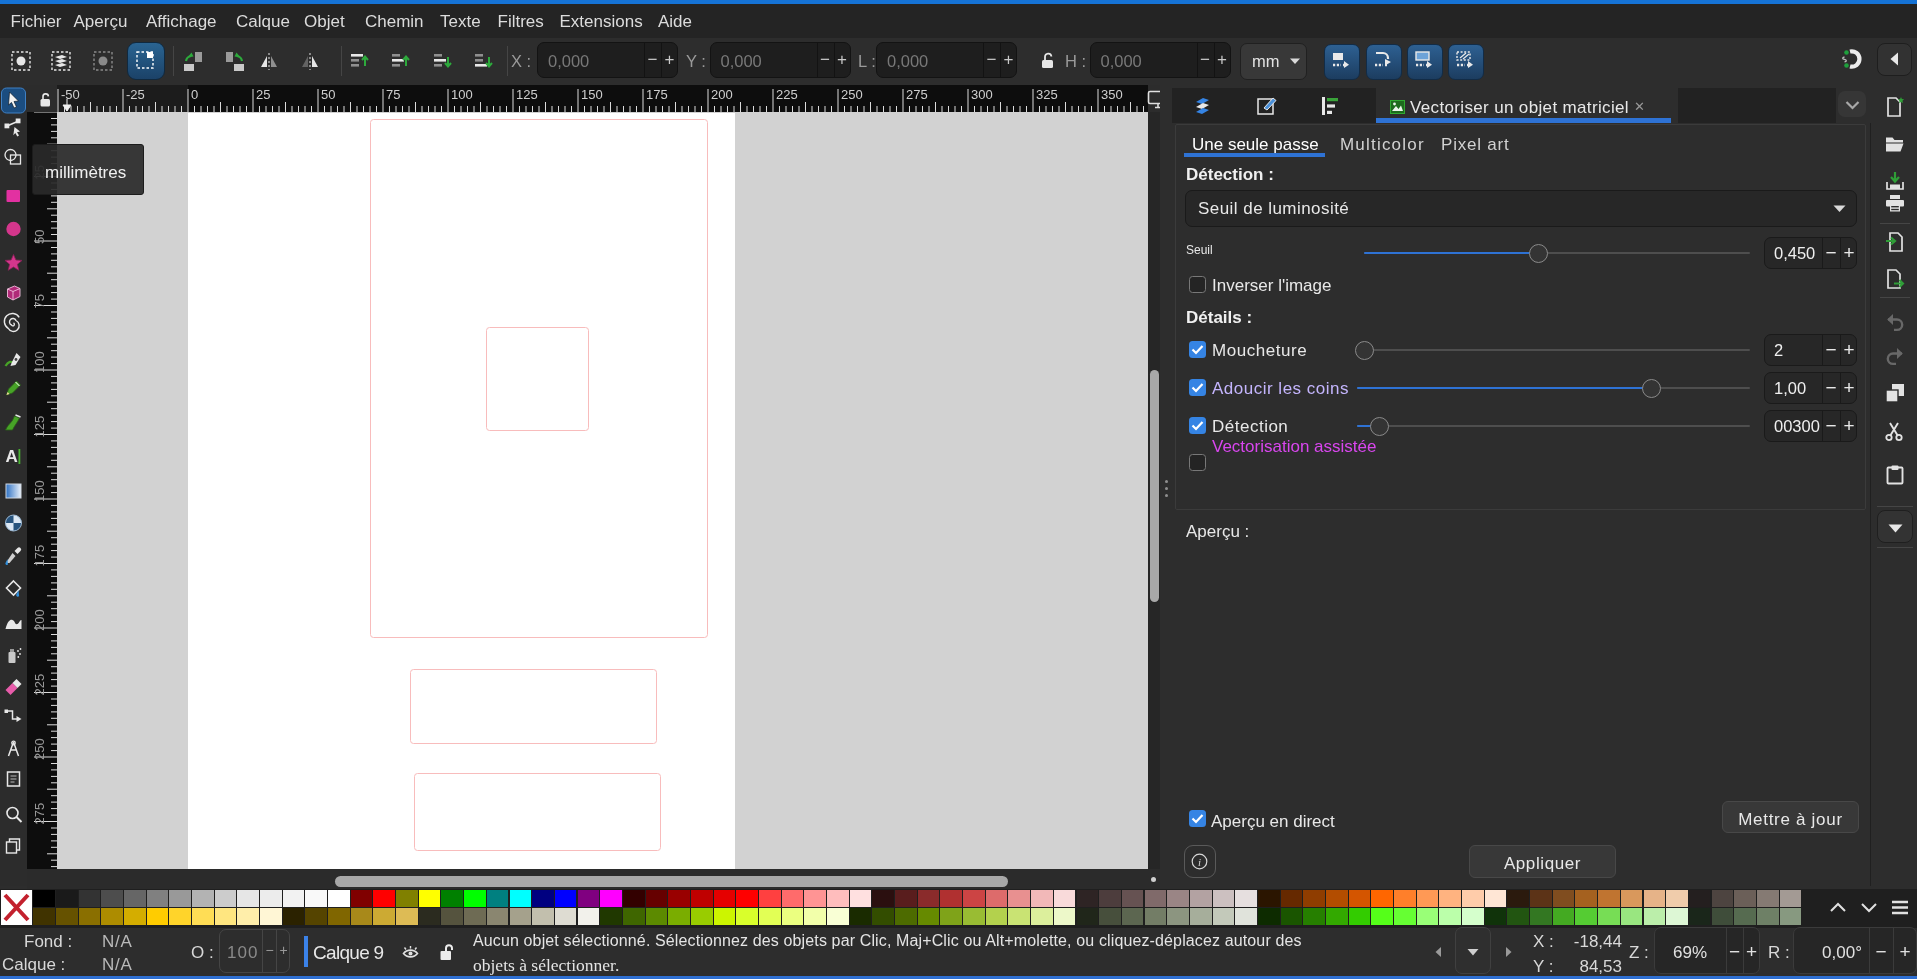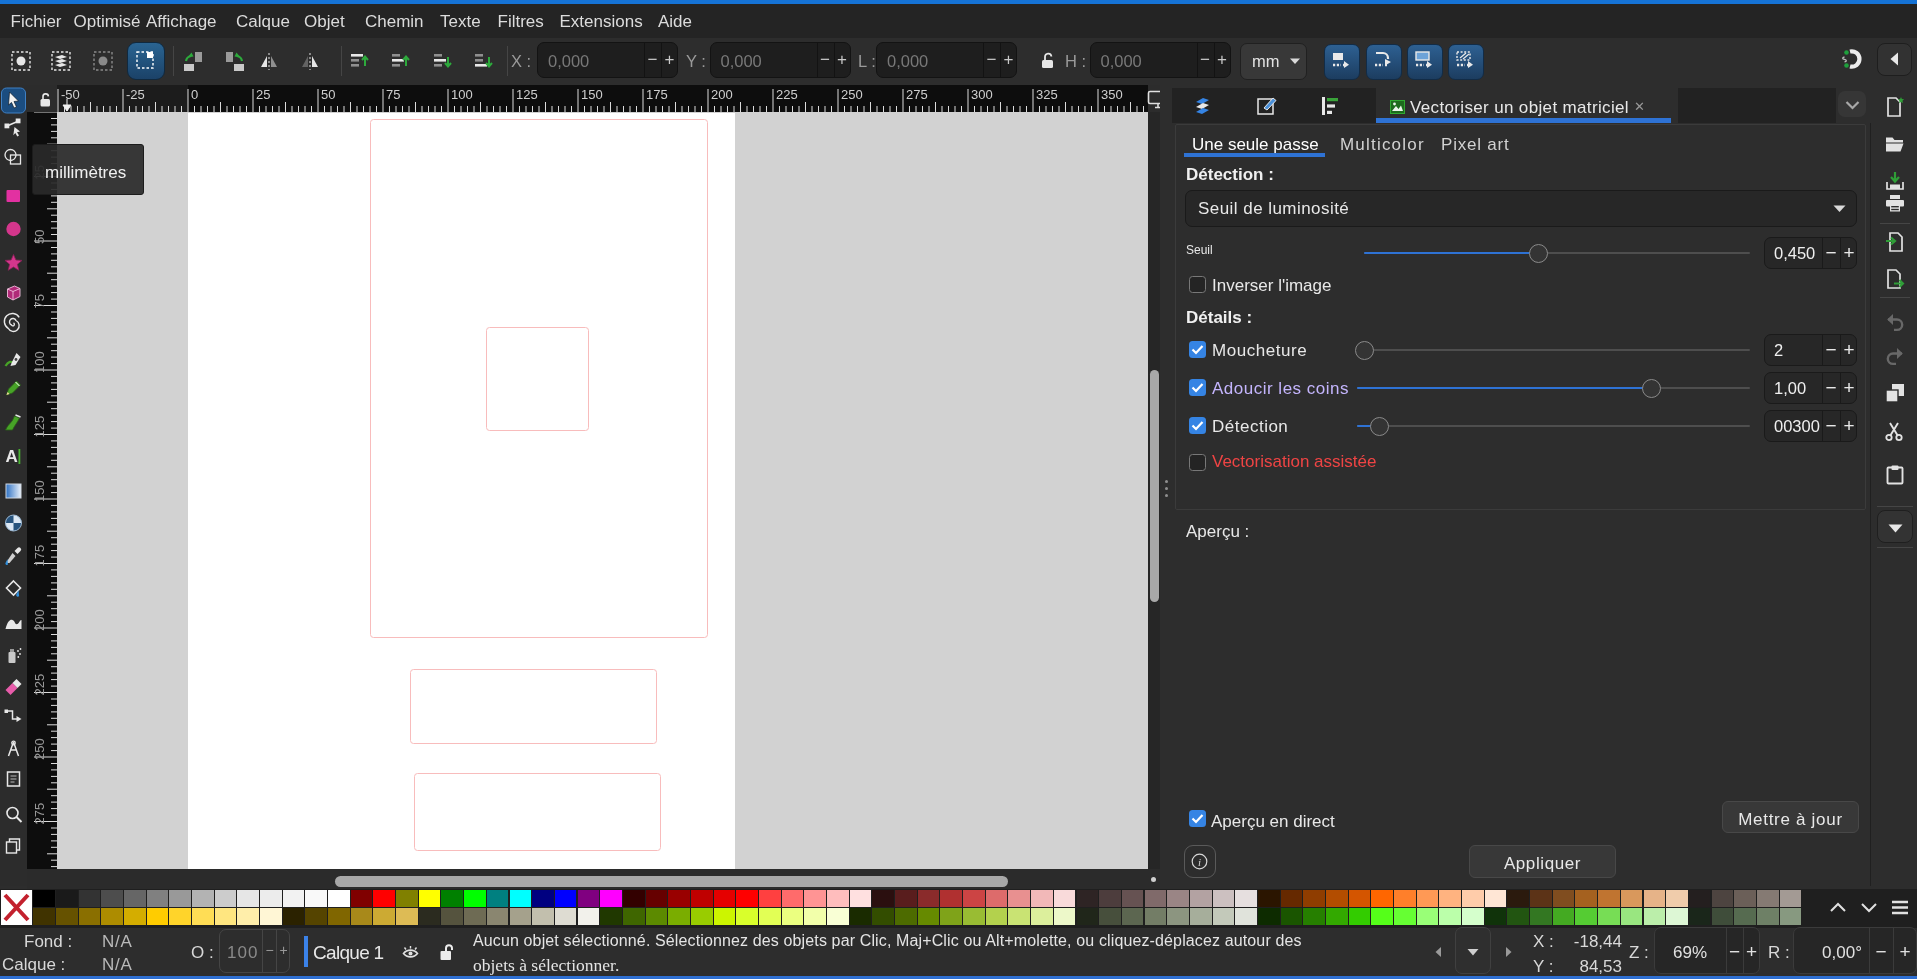--- a/index.html
+++ b/index.html
@@ -1,18 +1,18 @@
 <!DOCTYPE html>
 <html><head><meta charset="utf-8"><style>
 *{margin:0;padding:0;box-sizing:content-box;} html,body{width:1917px;height:979px;overflow:hidden;background:#2d2d2d;font-family:"Liberation Sans",sans-serif;} span{white-space:nowrap;line-height:1.15;}
 </style></head><body>
 <div style="position:absolute;left:0;top:0;width:1917px;height:4px;background:#1573d6;"></div>
 <div style="position:absolute;left:0;top:4px;width:1917px;height:34px;background:#242424;"></div>
 <span style="position:absolute;left:10.5px;top:12px;font-size:17px;color:#dcdcdc;">Fichier</span>
-<span style="position:absolute;left:73.5px;top:12px;font-size:17px;color:#dcdcdc;">Optimisé</span>
+<span style="position:absolute;left:73.5px;top:12px;font-size:17px;color:#dcdcdc;">Aperçu</span>
 <span style="position:absolute;left:146px;top:12px;font-size:17px;color:#dcdcdc;">Affichage</span>
 <span style="position:absolute;left:236px;top:12px;font-size:17px;color:#dcdcdc;">Calque</span>
 <span style="position:absolute;left:304px;top:12px;font-size:17px;color:#dcdcdc;">Objet</span>
 <span style="position:absolute;left:365px;top:12px;font-size:17px;color:#dcdcdc;">Chemin</span>
 <span style="position:absolute;left:440px;top:12px;font-size:17px;color:#dcdcdc;">Texte</span>
 <span style="position:absolute;left:497.5px;top:12px;font-size:17px;color:#dcdcdc;">Filtres</span>
 <span style="position:absolute;left:559.5px;top:12px;font-size:17px;color:#dcdcdc;">Extensions</span>
 <span style="position:absolute;left:658px;top:12px;font-size:17px;color:#dcdcdc;">Aide</span>
 <div style="position:absolute;left:0;top:38px;width:1917px;height:47px;background:#2d2d2d;"></div>
 <svg style="position:absolute;left:11px;top:51px" width="21" height="21">
@@ -709,21 +709,21 @@
 <div style="position:absolute;left:1357px;top:424.75px;width:393px;height:2.5px;background:#4e4e4e;border-radius:2px;"></div>
 <div style="position:absolute;left:1357px;top:424.75px;width:22px;height:2.5px;background:#2e72d4;border-radius:2px;"></div>
 <div style="position:absolute;left:1369.5px;top:416.5px;width:19px;height:19px;background:#343434;border:1.5px solid #8a8a8a;border-radius:50%;box-sizing:border-box;"></div>
 <div style="position:absolute;left:1764px;top:410px;width:93px;height:32px;background:#272727;border:1px solid #1a1a1a;border-radius:7px;box-sizing:border-box;"></div>
 <div style="position:absolute;left:1822px;top:411px;width:1px;height:30px;background:#1a1a1a;"></div>
 <div style="position:absolute;left:1840px;top:411px;width:1px;height:30px;background:#1a1a1a;"></div>
 <span style="position:absolute;left:1822px;width:18px;text-align:center;top:415px;color:#e8e8e8;font-size:19px;">−</span>
 <span style="position:absolute;left:1840px;width:18px;text-align:center;top:415px;color:#e8e8e8;font-size:19px;">+</span>
 <span style="position:absolute;left:1774px;top:417px;color:#efefef;font-size:16.5px;">00300</span>
 <div style="position:absolute;left:1189px;top:454px;width:17px;height:17px;background:#242424;border:1px solid #787878;border-radius:3.5px;box-sizing:border-box;"></div>
-<span style="position:absolute;left:1212px;top:452px;font-size:17px;color:#ef4444;">Vectorisation assistée</span>
+<span style="position:absolute;left:1212px;top:437px;font-size:17px;color:#d946ef;">Vectorisation assistée</span>
 <span style="position:absolute;left:1186px;top:522px;font-size:17px;color:#e8e8e8;">Aperçu :</span>
 <div style="position:absolute;left:1189px;top:810px;width:17px;height:17px;background:#3584e4;border-radius:3.5px;"></div>
 <svg style="position:absolute;left:1189px;top:810px" width="17" height="17">
     <path d="M3.5 8.5 L7 12 L13.5 5" stroke="#fff" stroke-width="2.2" fill="none"></path>
   </svg>
 <span style="position:absolute;left:1211px;top:812px;font-size:17px;color:#e8e8e8;">Aperçu en direct</span>
 <div style="position:absolute;left:1722px;top:801px;width:137px;height:32px;background:#383838;border:1px solid #484848;border-radius:6px;box-sizing:border-box;"></div>
 <span style="position:absolute;left:1722px;width:137px;text-align:center;top:810px;font-size:17px;letter-spacing:0.7px;color:#e8e8e8;">Mettre à jour</span>
 <div style="position:absolute;left:1184px;top:845px;width:32px;height:33px;background:#2d2d2d;border:1px solid #5a5a5a;border-radius:9px;box-sizing:border-box;"></div>
 <svg style="position:absolute;left:1191px;top:853px" width="17" height="17">
@@ -968,21 +968,21 @@
 <span style="position:absolute;left:2px;top:955px;font-size:17px;color:#d8d8d8;">Calque :</span>
 <span style="position:absolute;left:102px;top:955px;font-size:17px;letter-spacing:0.8px;color:#b9b9b9;">N/A</span>
 <span style="position:absolute;left:191px;top:943px;font-size:17px;color:#d8d8d8;">O :</span>
 <div style="position:absolute;left:219px;top:929px;width:71px;height:44px;border:1px solid #454545;border-radius:7px;box-sizing:border-box;"></div>
 <span style="position:absolute;left:227px;top:943px;font-size:17px;letter-spacing:1.1px;color:#8a8a8a;">100</span>
 <div style="position:absolute;left:262px;top:930px;width:1px;height:42px;background:#454545;"></div>
 <div style="position:absolute;left:276px;top:930px;width:1px;height:42px;background:#454545;"></div>
 <span style="position:absolute;left:263px;width:13px;text-align:center;top:942px;font-size:14px;color:#9a9a9a;">−</span>
 <span style="position:absolute;left:277px;width:13px;text-align:center;top:942px;font-size:14px;color:#9a9a9a;">+</span>
 <div style="position:absolute;left:304px;top:936px;width:3.5px;height:31px;background:#3b82e8;"></div>
-<span style="position:absolute;left:313px;top:942px;font-size:19px;letter-spacing:-0.7px;color:#e8e8e8;">Calque 1</span>
+<span style="position:absolute;left:313px;top:942px;font-size:19px;letter-spacing:-0.7px;color:#e8e8e8;">Calque 9</span>
 <svg style="position:absolute;left:402px;top:944px" width="17" height="17">
     <path d="M1.5 9.5 C5 5 12 5 15.5 9.5 C12 14 5 14 1.5 9.5 Z" fill="none" stroke="#e0e0e0" stroke-width="1.6"></path>
     <circle cx="8.5" cy="9.5" r="2" fill="#e0e0e0"></circle>
     <path d="M4 5.5 L2.5 3.5 M8.5 4.5 L8.5 2 M13 5.5 L14.5 3.5" stroke="#e0e0e0" stroke-width="1.4"></path>
   </svg>
 <svg style="position:absolute;left:438px;top:943px" width="18" height="19">
     <rect x="2.5" y="8" width="10.5" height="9" rx="1" fill="#ececec"></rect>
     <path d="M8 8 V5.2 a3 3 0 0 1 6 0 V7" fill="none" stroke="#ececec" stroke-width="2"></path>
   </svg>
 <span style="position:absolute;left:473px;top:932px;font-size:16px;letter-spacing:0.13px;color:#e4e4e4;">Aucun objet sélectionné. Sélectionnez des objets par Clic, Maj+Clic ou Alt+molette, ou cliquez-déplacez autour des</span>

